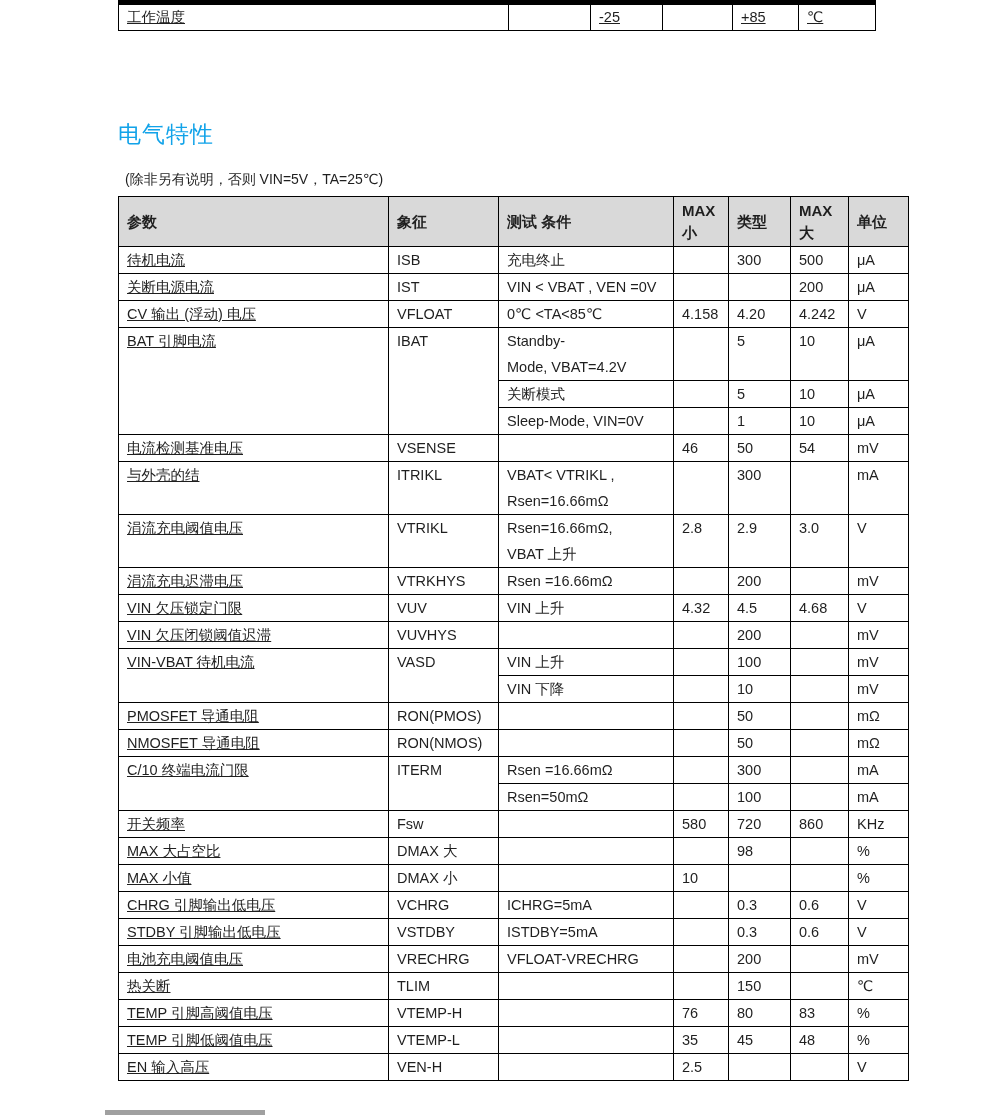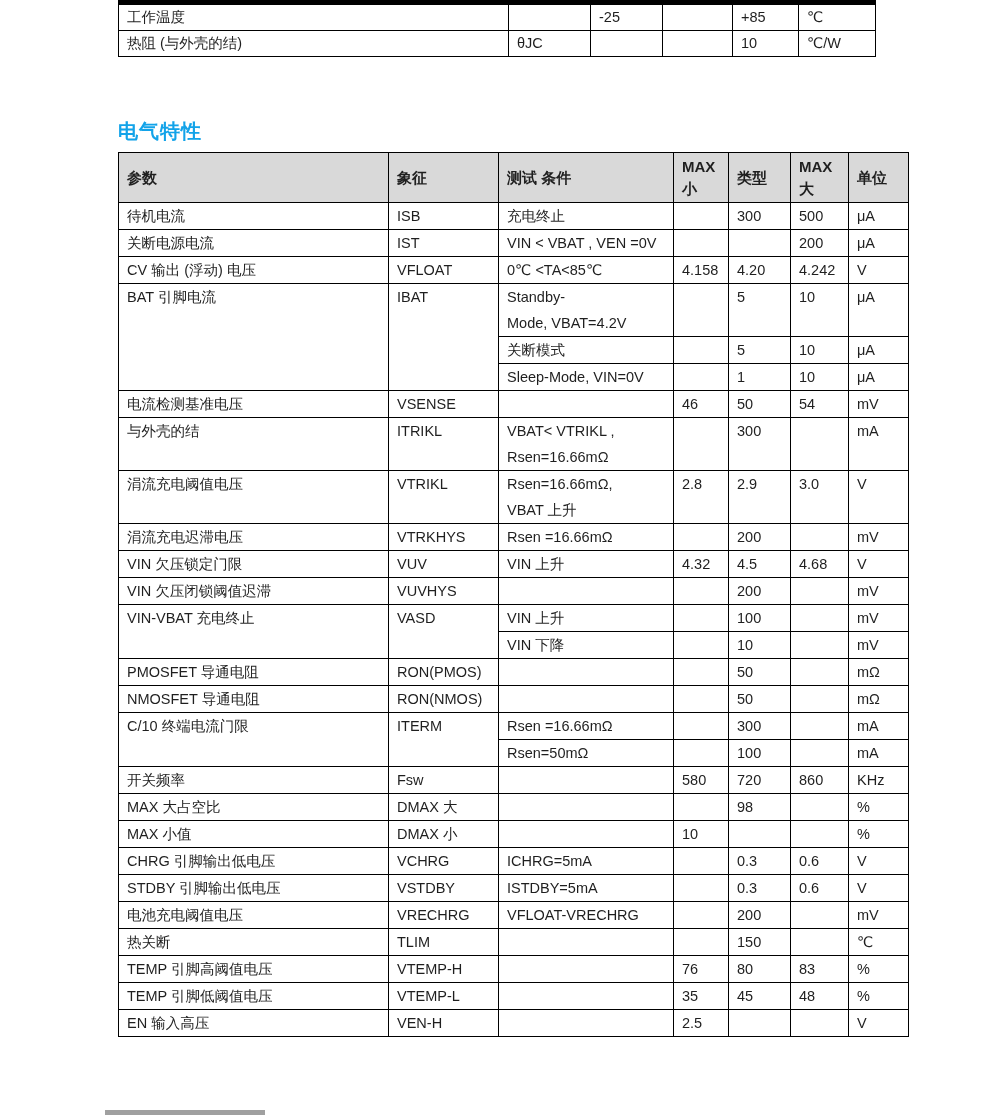--- a/index.html
+++ b/index.html
@@ -13,36 +13,36 @@
 
   table { border-collapse:collapse; table-layout:fixed; }
   td, th { border:1px solid #000; vertical-align:top; overflow:hidden; }
 
   
   .abs-table { width:757px; border-top:5px solid #000; }
   .abs-table td { height:26px; line-height:25px; font-size:14.5px; padding:0 6px 0 8px; white-space:nowrap; }
 
   
   .section-title {
-    margin:61px 0 0 0; font-size:20px; font-weight:bold; letter-spacing:1px;
+    margin:88px 0 0 0; font-size:23px; font-weight:normal; letter-spacing:1px;
   }
   .conditions-note { margin:21px 0 0 7px; font-size:14px; }
 
   
   .elec-table { width:790px; margin-top:7px; }
   .elec-table th {
     background:#d9d9d9; font-size:15px; font-weight:bold; text-align:left;
     height:50px; vertical-align:middle; padding:0 4px 0 8px;
     word-break:break-all; line-height:22px;
   }
   .elec-table td {
     height:26px; line-height:26px; font-size:14.5px;
     padding:0 4px 0 8px; white-space:pre-line;
   }
-  .elec-table td.param-cell, .abs-table td { white-space:nowrap; }
+  .elec-table td.param-cell, .abs-table td { white-space:nowrap;text-decoration:underline; }
 
   .page-edge-artifact {
     position:absolute; left:105px; top:1110px; width:160px; height:5px;
     background:#a0a0a0;
   }
 </style>
 </head>
 <body>
 
 <div class="page">
@@ -58,33 +58,26 @@
     </colgroup>
     <tbody id="absBody">
         <tr>
           <td>工作温度</td>
           <td></td>
           <td>-25</td>
           <td></td>
           <td>+85</td>
           <td>℃</td>
         </tr>
-        <tr>
-          <td>热阻 (与外壳的结)</td>
-          <td>θJC</td>
-          <td></td>
-          <td></td>
-          <td>10</td>
-          <td>℃/W</td>
-        </tr>
       </tbody>
   </table>
 
   <h2 class="section-title" style="color:#12a3e9;">电气特性</h2>
 
+  <p class="conditions-note">(除非另有说明，否则 VIN=5V，TA=25℃)</p>
 
   <table class="elec-table">
     <colgroup>
       <col style="width:270px">
         <col style="width:110px">
         <col style="width:175px">
       <col style="width:55px">
         <col style="width:62px">
         <col style="width:58px">
         <col style="width:60px">
@@ -202,21 +195,21 @@
         <tr>
           <td class="param-cell">VIN 欠压闭锁阈值迟滞</td>
           <td>VUVHYS</td>
           <td></td>
           <td></td>
           <td>200</td>
           <td></td>
           <td>mV</td>
         </tr>
         <tr>
-          <td rowspan="2" class="param-cell">VIN-VBAT 充电终止</td>
+          <td rowspan="2" class="param-cell">VIN-VBAT 待机电流</td>
           <td rowspan="2">VASD</td>
           <td>VIN 上升</td>
           <td></td>
           <td>100</td>
           <td></td>
           <td>mV</td>
         </tr>
         <tr>
           <td>VIN 下降</td>
           <td></td>

